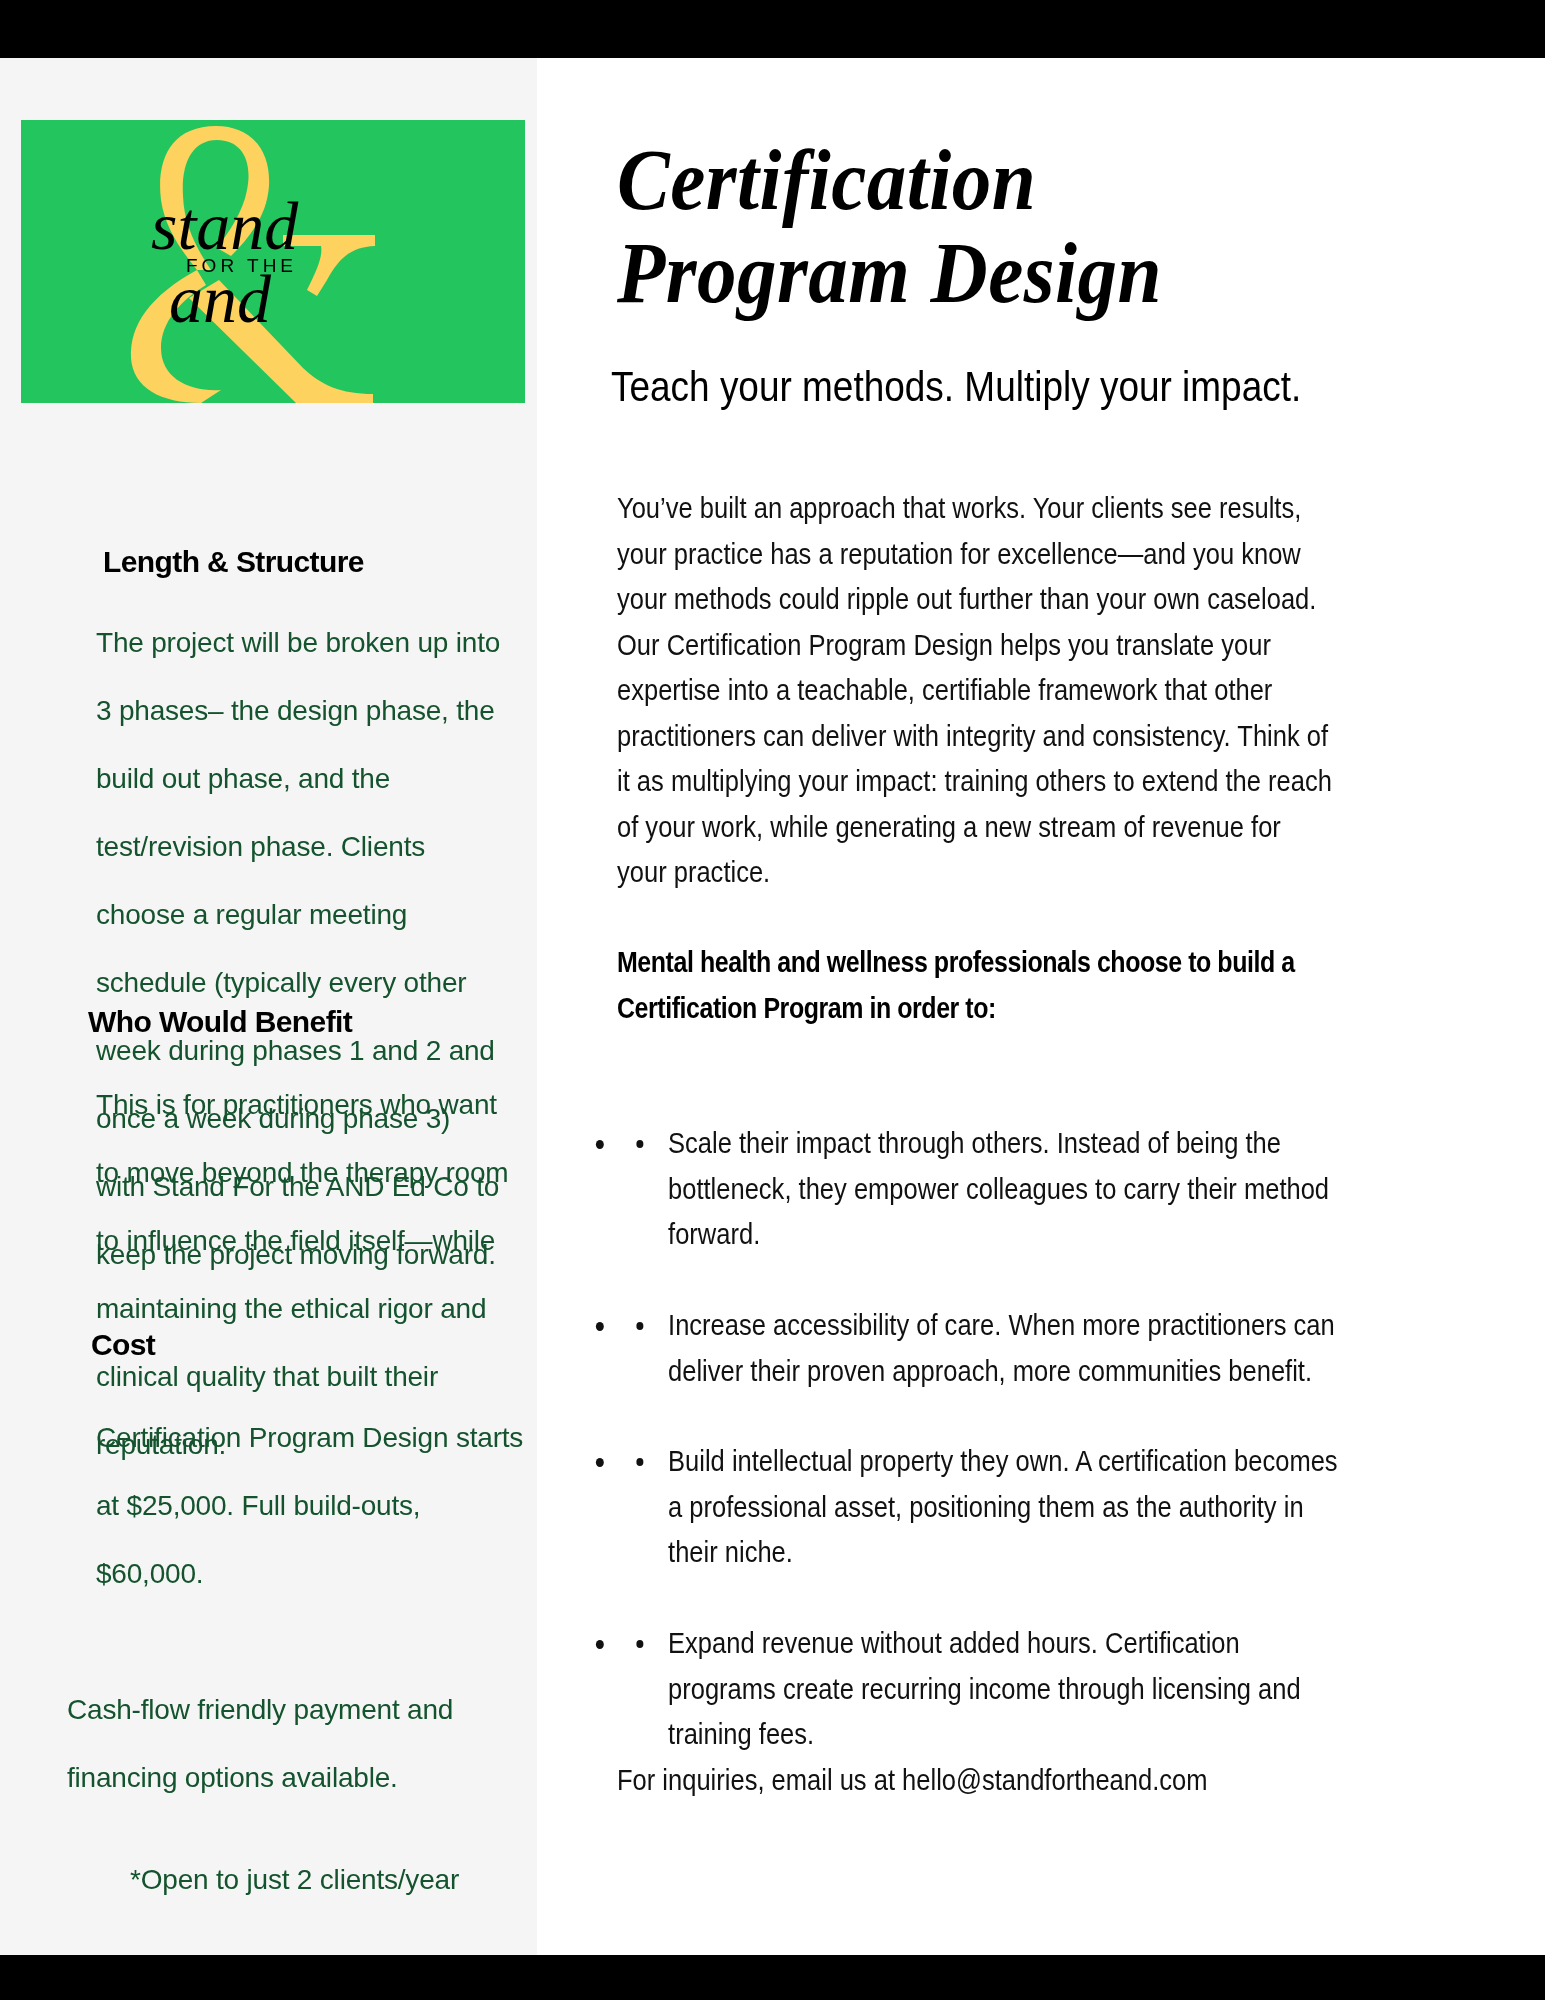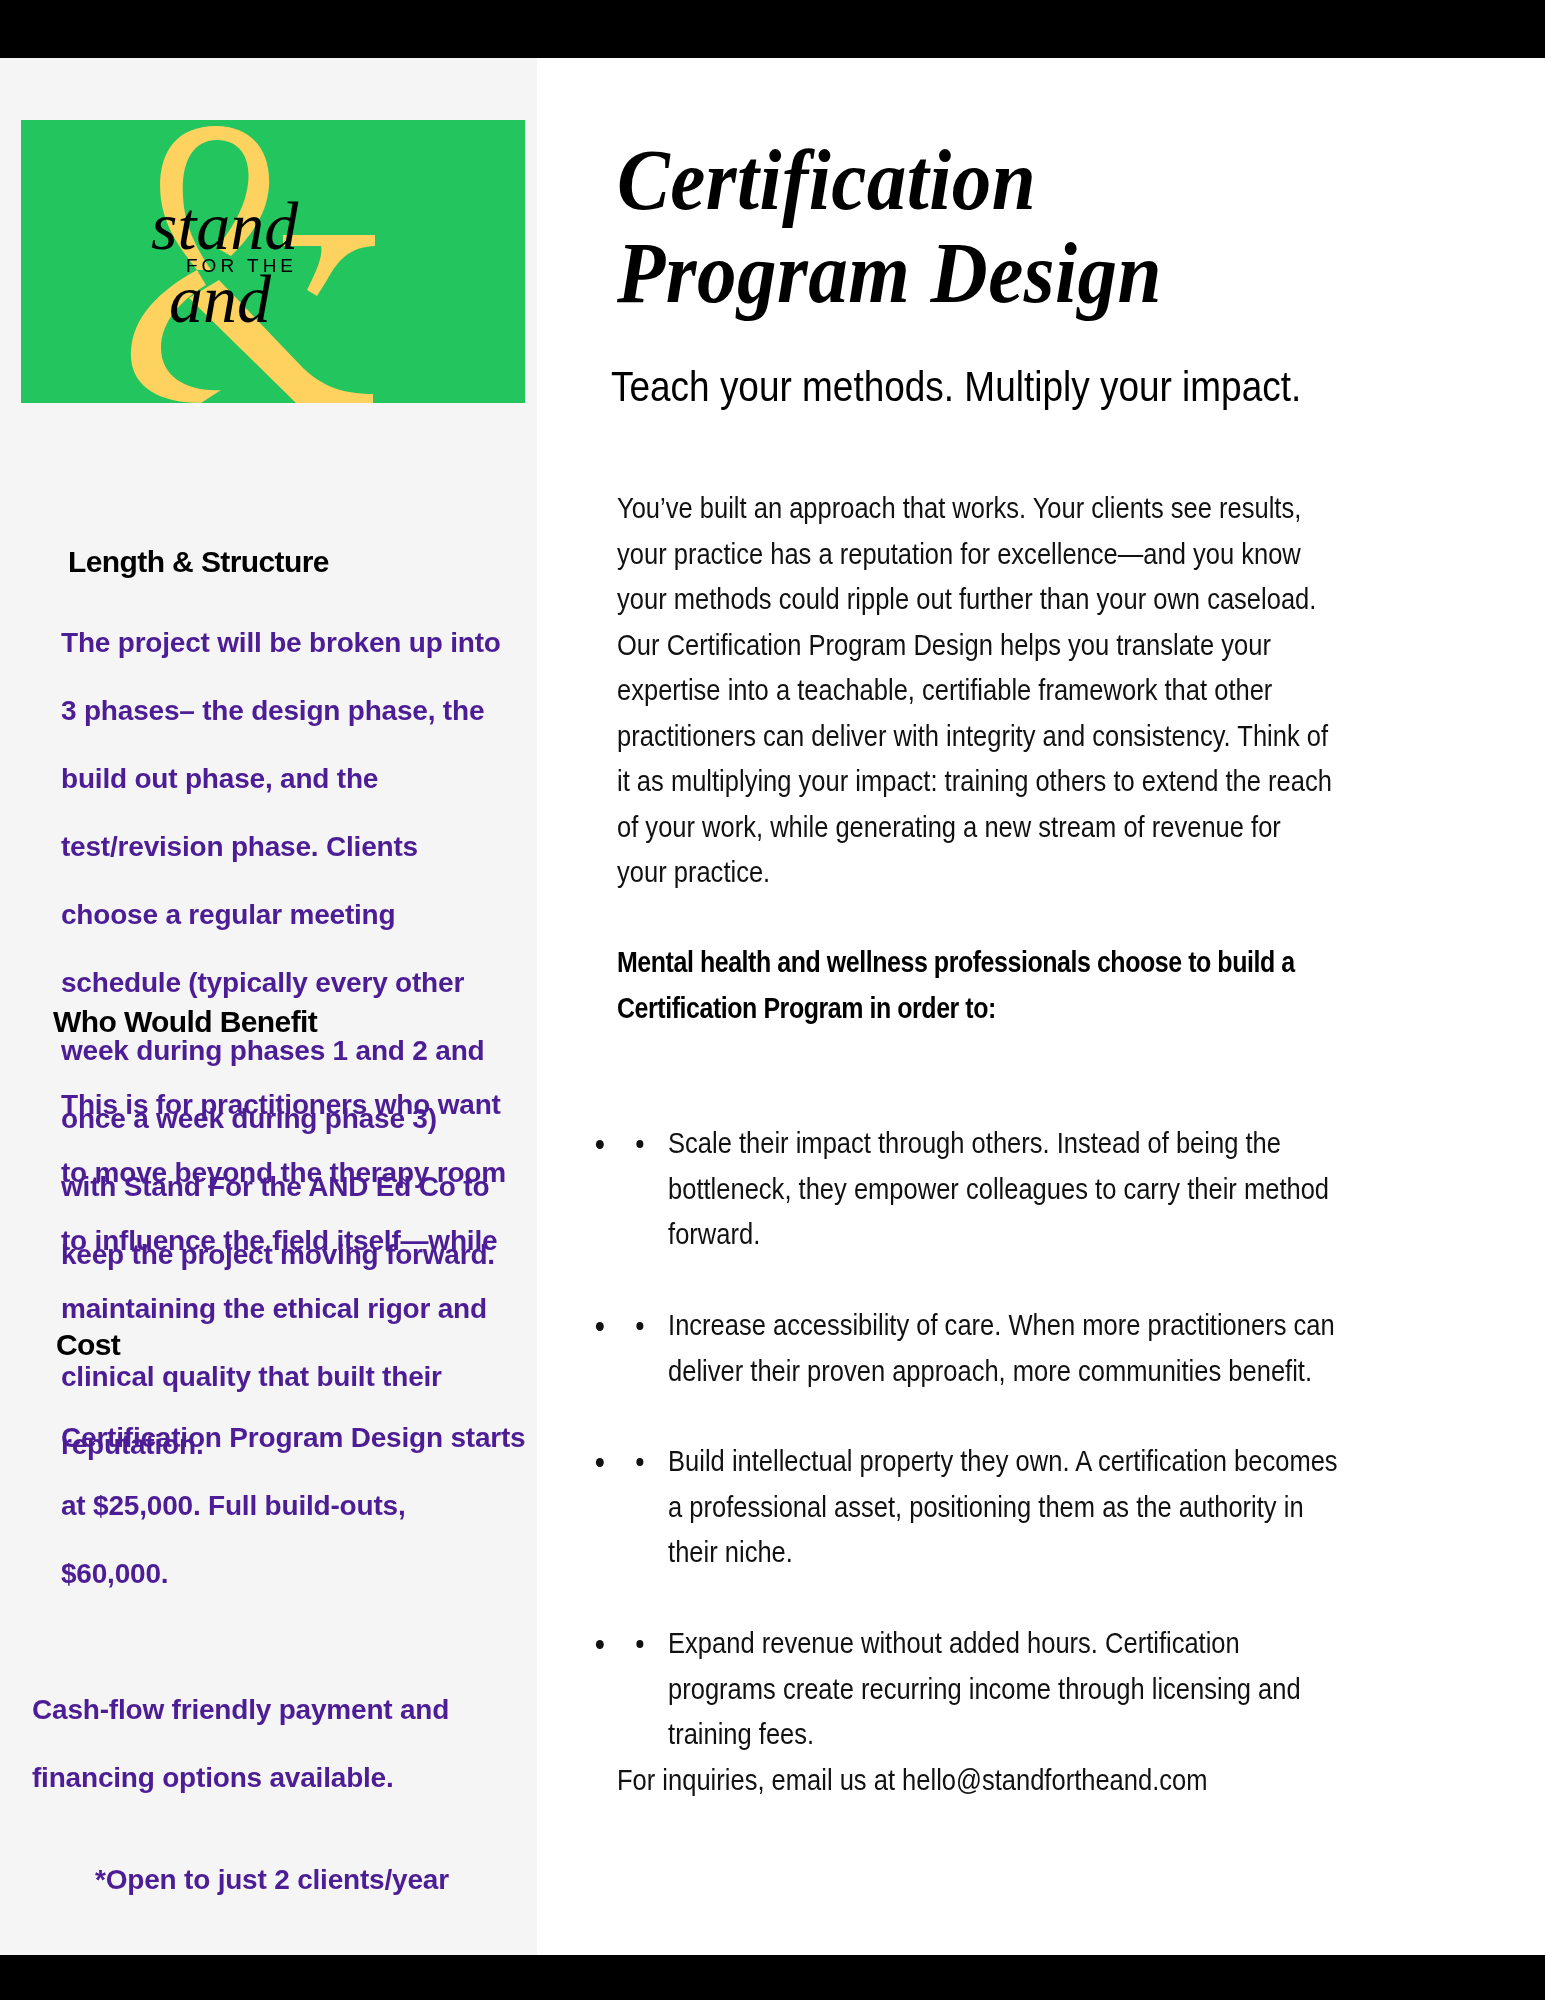--- a/index.html
+++ b/index.html
@@ -7,23 +7,23 @@
   body { position: relative; font-family: "Liberation Sans", sans-serif; color: #111; }
 
   .topbar { position: absolute; left: 0; top: 0; width: 1545px; height: 58px; background: #000; }
   .bottombar { position: absolute; left: 0; top: 1955px; width: 1545px; height: 45px; background: #000; }
 
   .sidebar { position: absolute; left: 0; top: 58px; width: 537px; height: 1897px; background: #f5f5f5; }
 
   .logo-box { position: absolute; left: 21px; top: 120px; width: 504px; height: 283px; background: #22c55e; }
   .logo-svg { position: absolute; left: 0; top: 0; }
 
-  .side-section { position: absolute; left: 0; width: 537px; }
+  .side-section { position: absolute; left: 0; width: 537px; padding-left: 35px; }
   .side-heading { font-family: "Liberation Sans", sans-serif; font-weight: bold; font-size: 30px; letter-spacing: -0.6px; color: #000; line-height: 36px; }
-  .side-body { font-family: "Liberation Sans", sans-serif; font-size: 28px; line-height: 34px; color: #4c1d95; letter-spacing: -0.2px; white-space: pre-line; font-weight: bold; }
+  .side-body { font-family: "Liberation Sans", sans-serif; font-size: 28px; line-height: 34px; color: #14532d; letter-spacing: -0.2px; white-space: pre-line; }
 
   .main { position: absolute; left: 617px; top: 58px; width: 900px; }
   .title { position: absolute; left: 0; top: 76px; font-family: "Liberation Serif", serif; font-style: italic; font-size: 86px; line-height: 93px; color: #000; letter-spacing: 0.5px; transform: scaleX(0.92); transform-origin: left top; white-space: nowrap; }
   .tagline { position: absolute; left: -6px; top: 304px; font-family: "Liberation Sans", sans-serif; font-size: 42px; line-height: 50px; color: #000; transform: scaleX(0.88); transform-origin: left top; white-space: nowrap; }
 
   .body-para { position: absolute; left: 0; top: 428px; width: 840px; font-size: 29px; line-height: 45.5px; color: #111; transform: scaleX(0.88); transform-origin: left top; width: 960px; }
   .body-line { display: block; white-space: nowrap; }
 
   .lead { position: absolute; left: 0; top: 882px; font-weight: bold; font-size: 29px; line-height: 45.5px; color: #000; transform: scaleX(0.86); transform-origin: left top; width: 980px; letter-spacing: -0.5px; }
 

